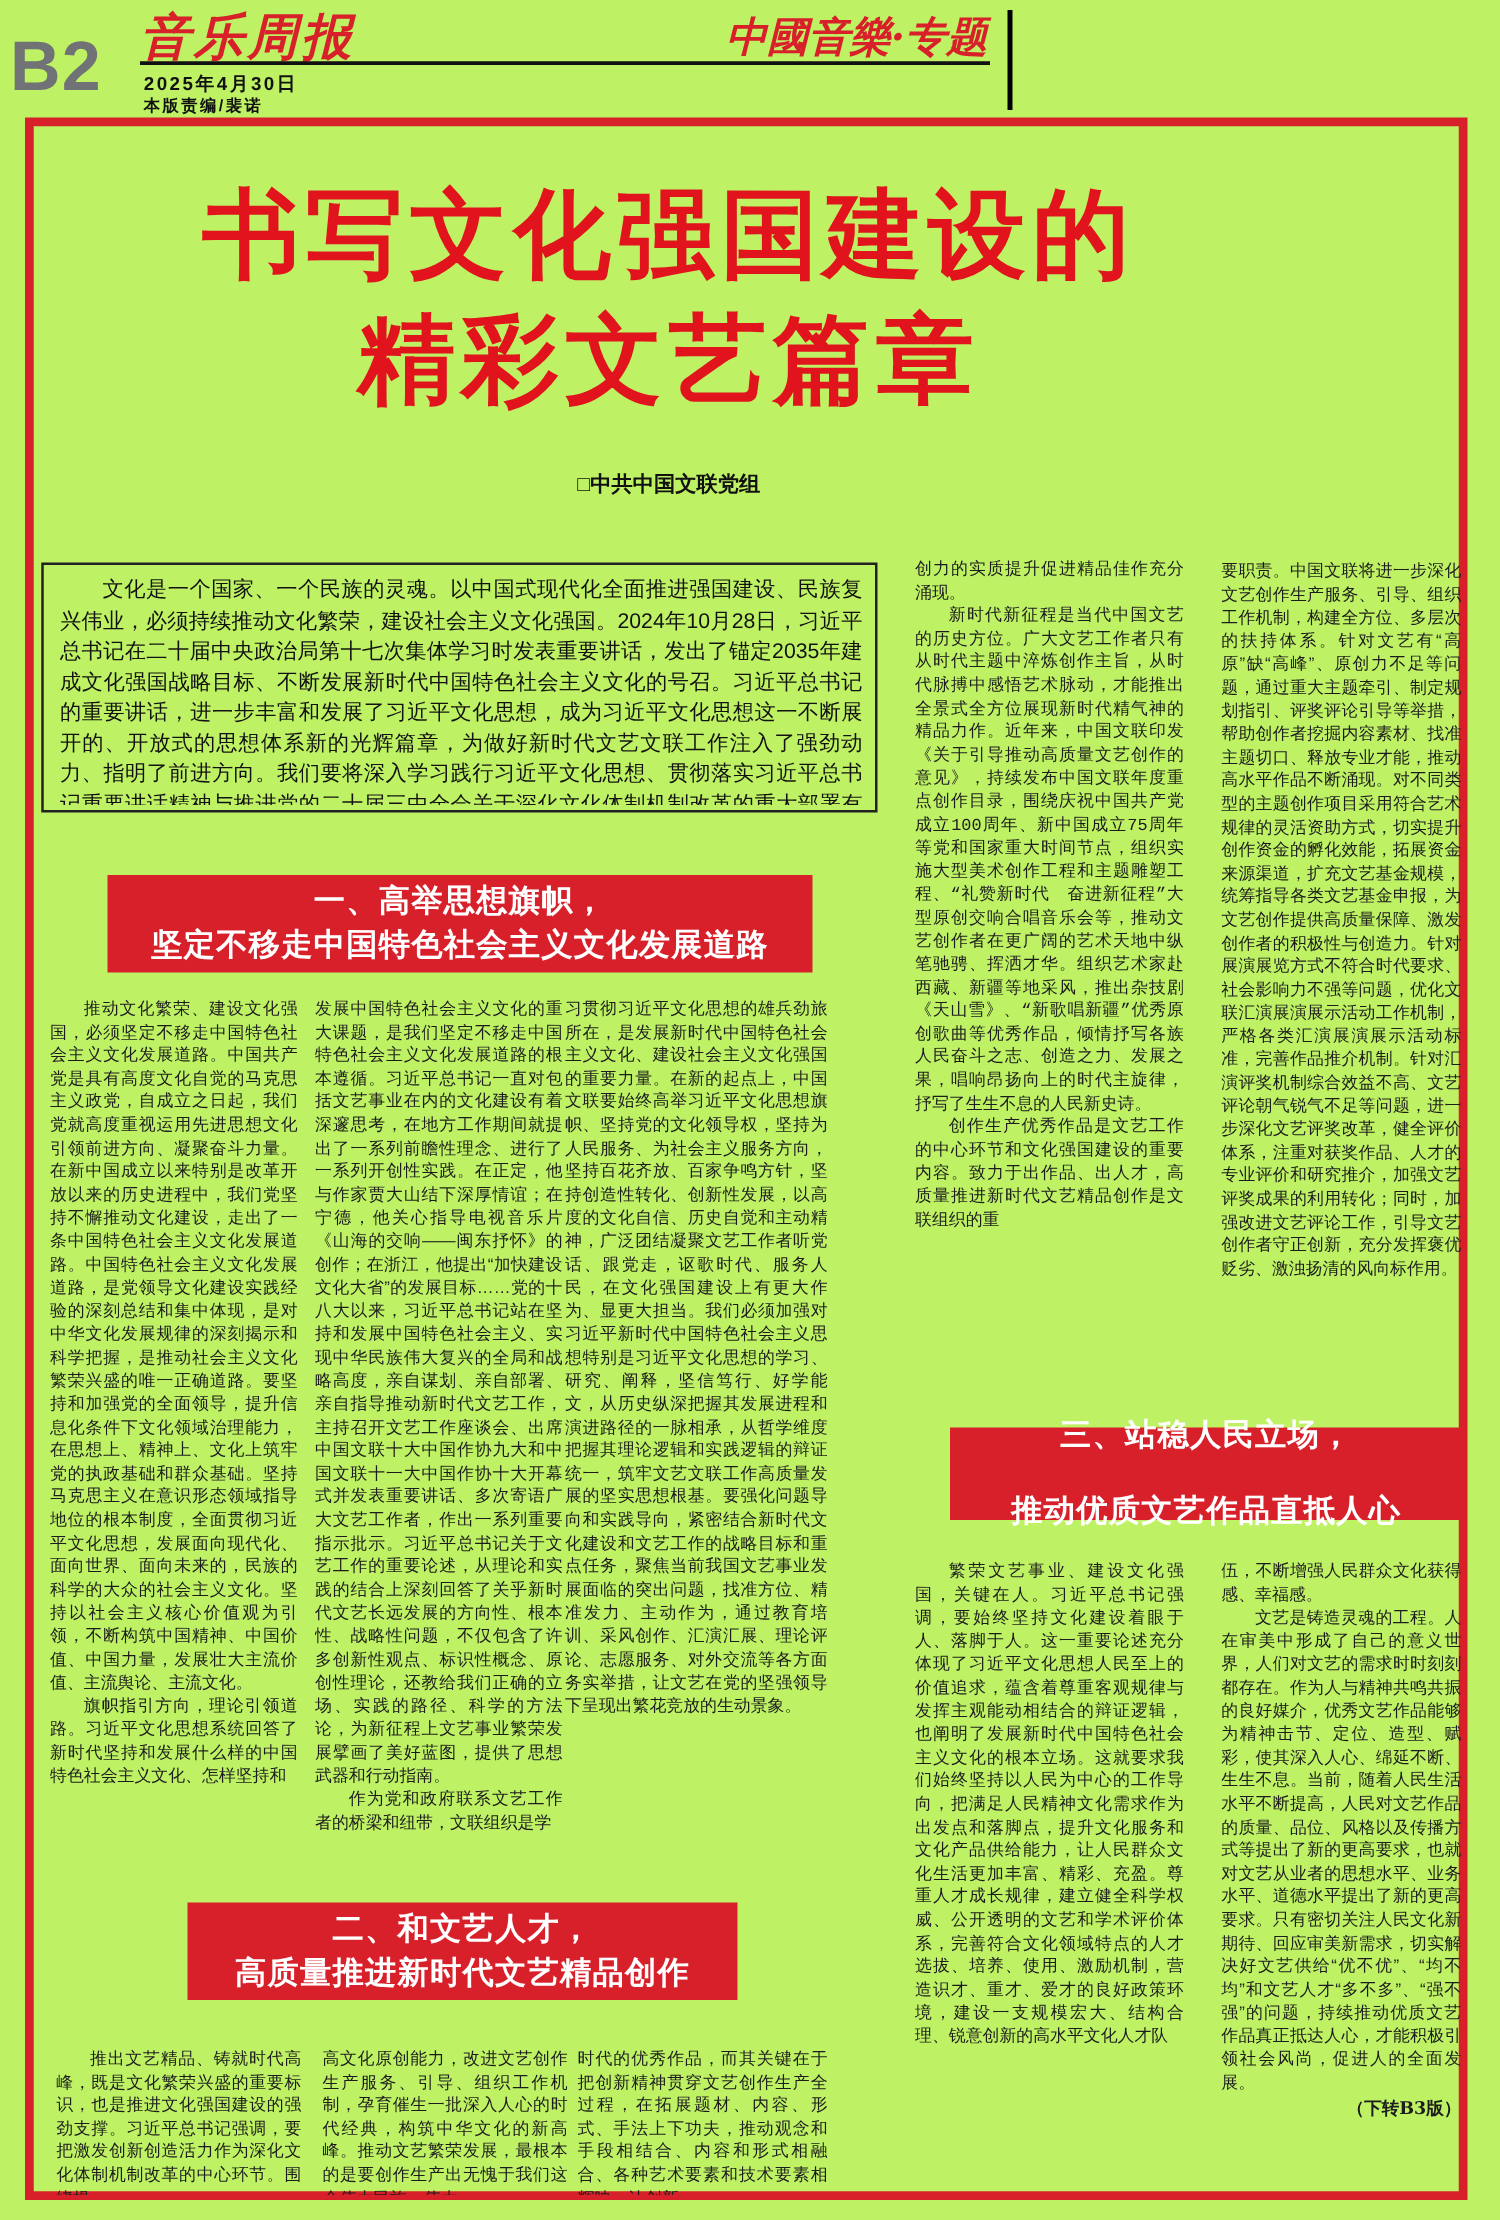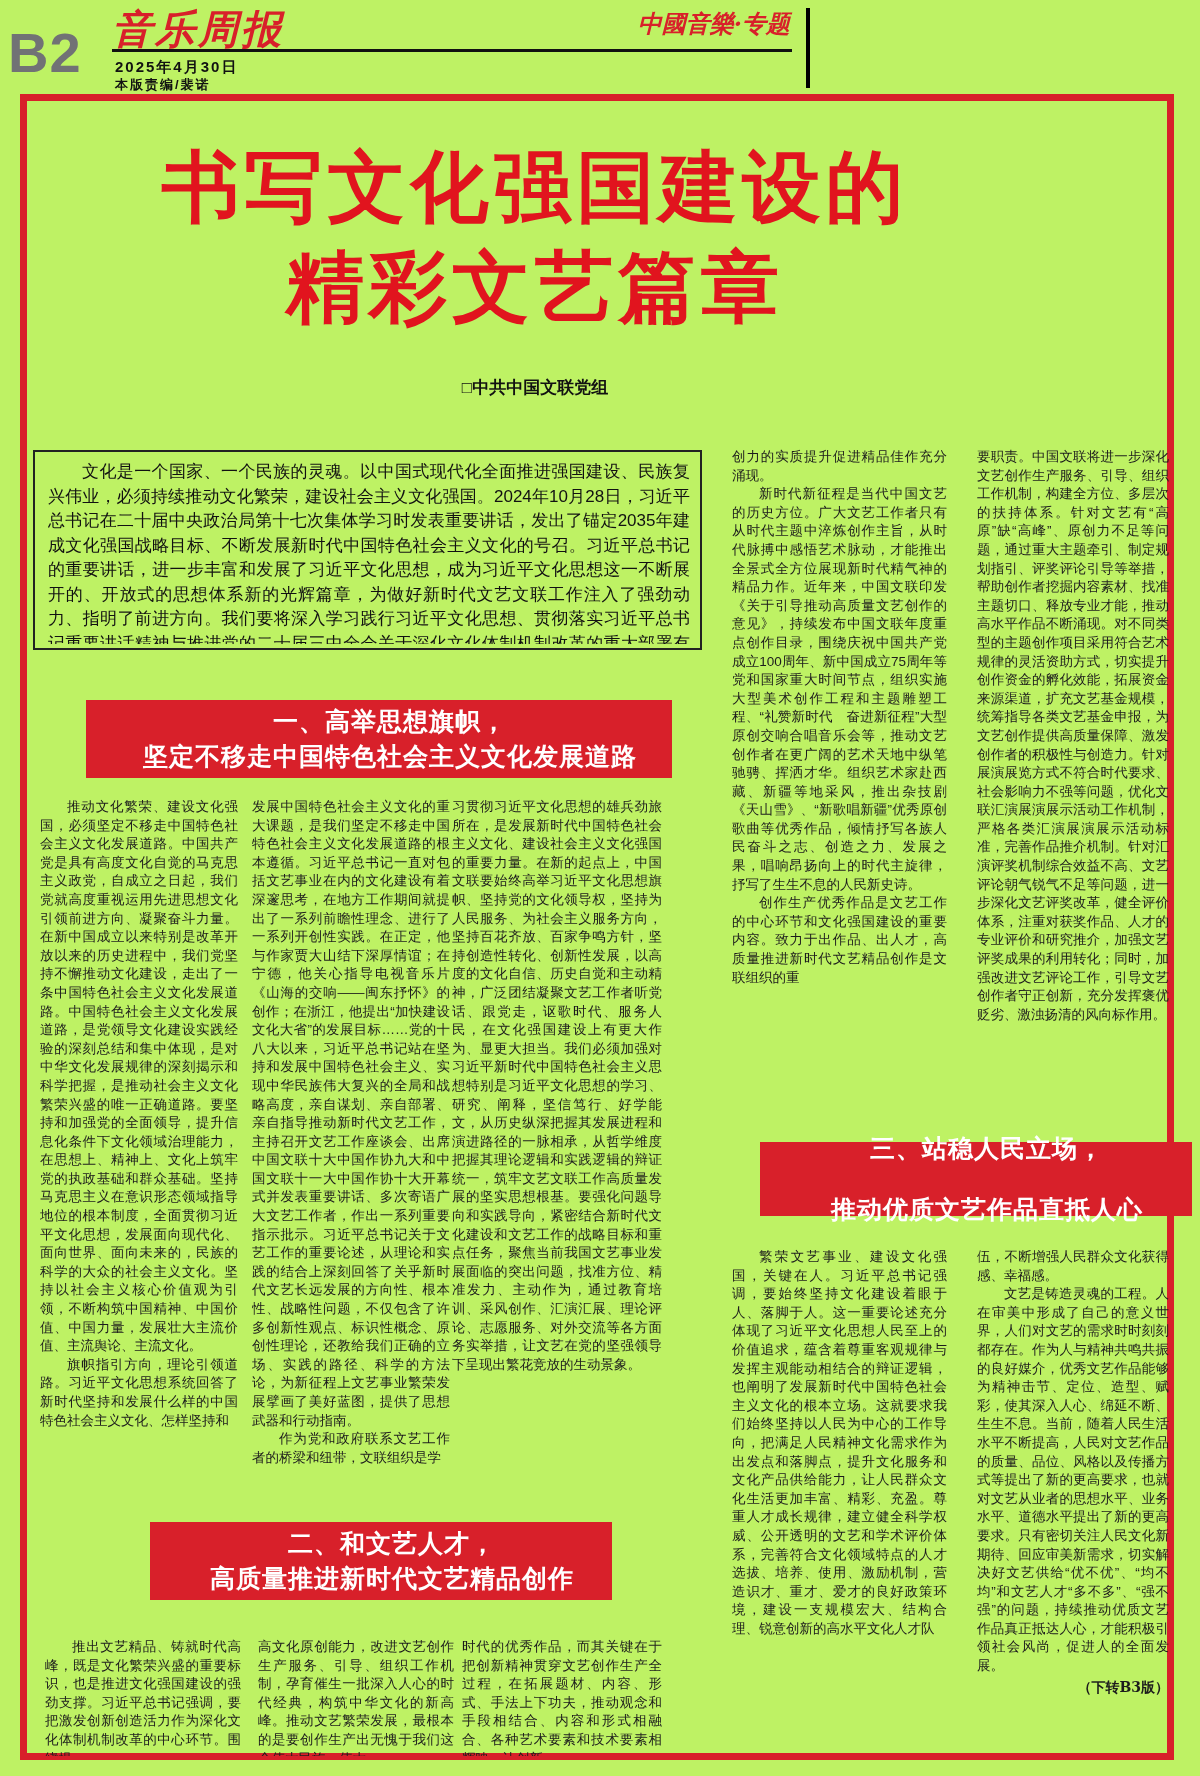--- a/index.html
+++ b/index.html
@@ -3,54 +3,54 @@
 <meta charset="utf-8">
 <style>
   html,body{margin:0;padding:0;background:#e8e8e8;}
   .page{position:relative;width:1200px;height:1776px;background:#bef264;margin:0 auto;
         font-family:"Liberation Sans","DejaVu Sans",sans-serif;overflow:hidden;}
   .abs{position:absolute;}
   
   .page-label{left:8px;top:20px;font-size:56px;font-weight:bold;color:#717275;letter-spacing:1px;}
   .masthead{left:112px;top:2px;font-size:40px;font-weight:bold;color:#d8202a;
             font-family:"DejaVu Serif","Liberation Serif",serif;font-style:italic;letter-spacing:3px;text-align:right;}
-  .section-header{left:430px;top:8px;width:360px;text-align:right;font-size:24px;font-weight:bold;
+  .section-header{left:430px;top:8px;width:360px;text-align:right;font-size:33px;font-weight:bold;
             color:#d8202a;font-family:"DejaVu Serif","Liberation Serif",serif;font-style:italic;}
   .header-rule{left:112px;top:49px;width:680px;height:3px;background:#111;}
   .header-divider{left:806px;top:8px;width:4px;height:80px;background:#000;}
   .date-line{left:115px;top:58px;font-size:15px;font-weight:bold;color:#111;letter-spacing:2px;}
   .editor-line{left:115px;top:76px;font-size:13px;font-weight:bold;color:#111;letter-spacing:2px;}
   
   .frame{left:20px;top:94px;width:1154px;height:1666px;border:7px solid #d8202a;box-sizing:border-box;}
   
   .title-line{left:20px;width:1030px;text-align:center;color:#e1141e;font-weight:bold;
               letter-spacing:5px;font-size:78px;line-height:1;}
   .title-1{top:148px;}
   .title-2{top:248px;}
   .byline{left:20px;top:376px;width:1030px;text-align:center;font-size:17px;font-weight:bold;color:#111;}
   
   .intro-box{left:33px;top:450px;width:669px;height:200px;border:2px solid #222;box-sizing:border-box;}
   .intro-text{left:48px;top:460px;width:642px;height:184px;font-size:17px;line-height:24.5px;
               text-align:justify;color:#111;overflow:hidden;}
   .intro-text p{margin:0;text-indent:2em;}
   
   .banner{background:#d8202a;color:#ffffff;font-weight:bold;text-align:center;
-          display:flex;flex-direction:column;justify-content:center;padding-left:22px;}
+          display:flex;flex-direction:column;justify-content:center;}
   .banner .bl{font-size:25px;line-height:35px;letter-spacing:1px;}
   .banner-1{left:86px;top:700px;width:564px;height:78px;}
   .banner-2{left:150px;top:1522px;width:440px;height:78px;}
   .banner-3{left:760px;top:1142px;width:410px;height:74px;gap:26px;}
   
   .col{font-size:13.5px;line-height:18.6px;text-align:justify;color:#1c1c1c;overflow:hidden;}
   .col p{margin:0;text-indent:2em;}
   .col p.cont{text-indent:0;}
   .s1c1{left:40px;top:798px;width:198px;height:700px;}
   .s1c2{left:252px;top:798px;width:198px;height:700px;}
   .s1c3{left:452px;top:798px;width:210px;height:700px;}
-  .rc4{left:732px;top:448px;width:215px;height:676px;}
+  .rc4{left:732px;top:448px;width:215px;height:676px;font-family:Liberation Mono, monospace;}
   .rc5{left:977px;top:448px;width:192px;height:660px;}
   .s2c1{left:45px;top:1638px;width:196px;height:118px;}
   .s2c2{left:258px;top:1638px;width:196px;height:118px;}
   .s2c3{left:462px;top:1638px;width:200px;height:118px;}
   .s3cL{left:732px;top:1248px;width:215px;height:516px;}
   .s3cR{left:977px;top:1248px;width:192px;height:516px;}
   .cont-note{text-align:right;font-weight:bold;font-size:14px;margin-top:2px;
              font-family:"DejaVu Serif","Liberation Serif",serif;}
 </style>
 </head>

